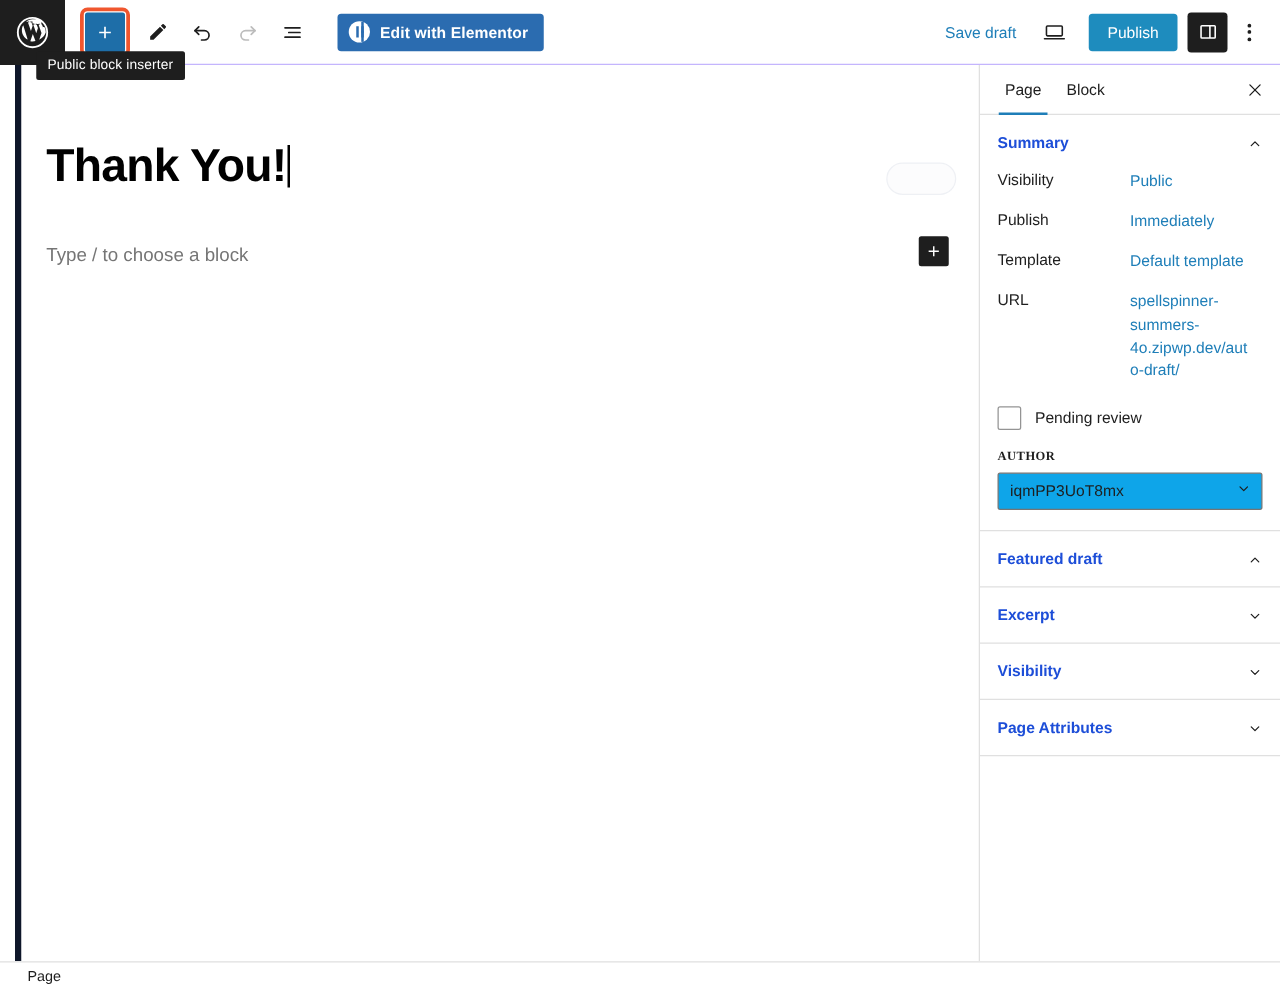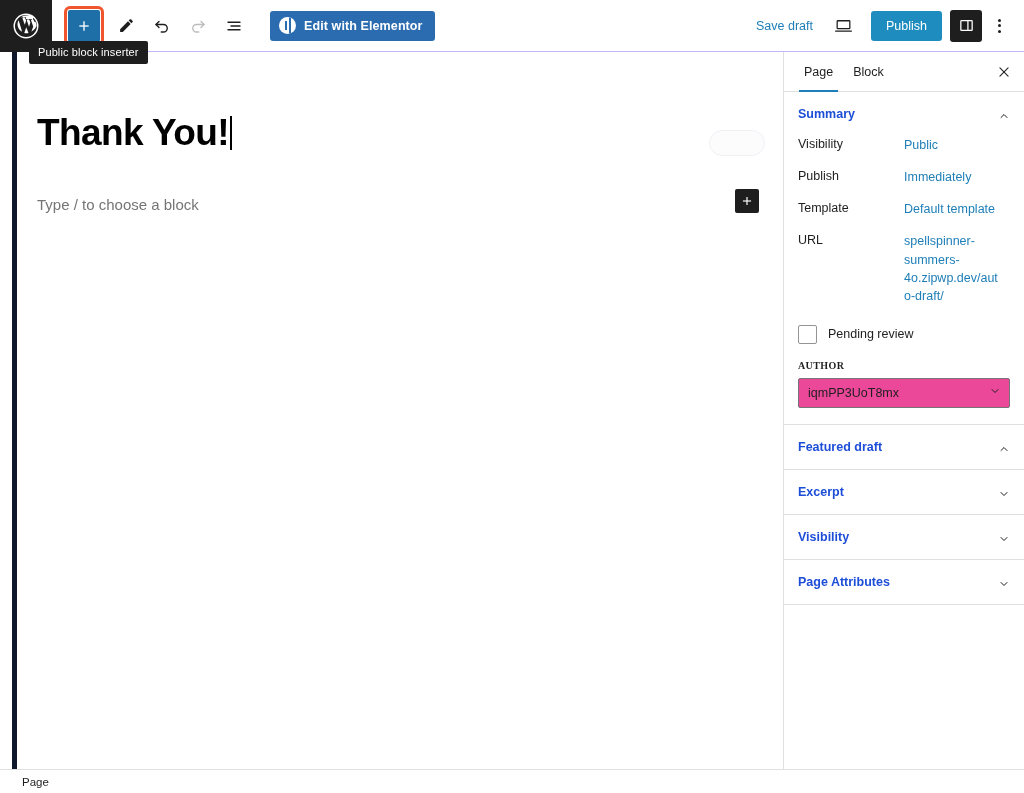--- a/index.html
+++ b/index.html
@@ -161,21 +161,21 @@
   }
   .cbox-label { font-size: 12.5px; color: #1e1e1e; }
   .field-label {
     font-size: 10px; font-weight: bold; letter-spacing: .4px;
     color: #1e1e1e; display: block; margin-bottom: 7px; text-transform: uppercase; font-family: Liberation Serif, serif;
   }
   .select-box {
     width: 100%; height: 30px; border: 1px solid #757575; border-radius: 2px;
     display: flex; align-items: center; justify-content: space-between;
     padding: 0 8px 0 9px; font-size: 12.5px; color: #1e1e1e; cursor: pointer;
-    background: #ec4899;
+    background: #0ea5e9;
   }
   .featured-drop {
     background: #f0f0f0; height: 80px; border-radius: 2px;
     display: flex; align-items: center; justify-content: center;
     font-size: 12.5px; color: #1e1e1e; cursor: pointer;
   }
 
   
   .statusbar {
     position: absolute; bottom: 0; left: 0; width: 1024px; height: 24px;

